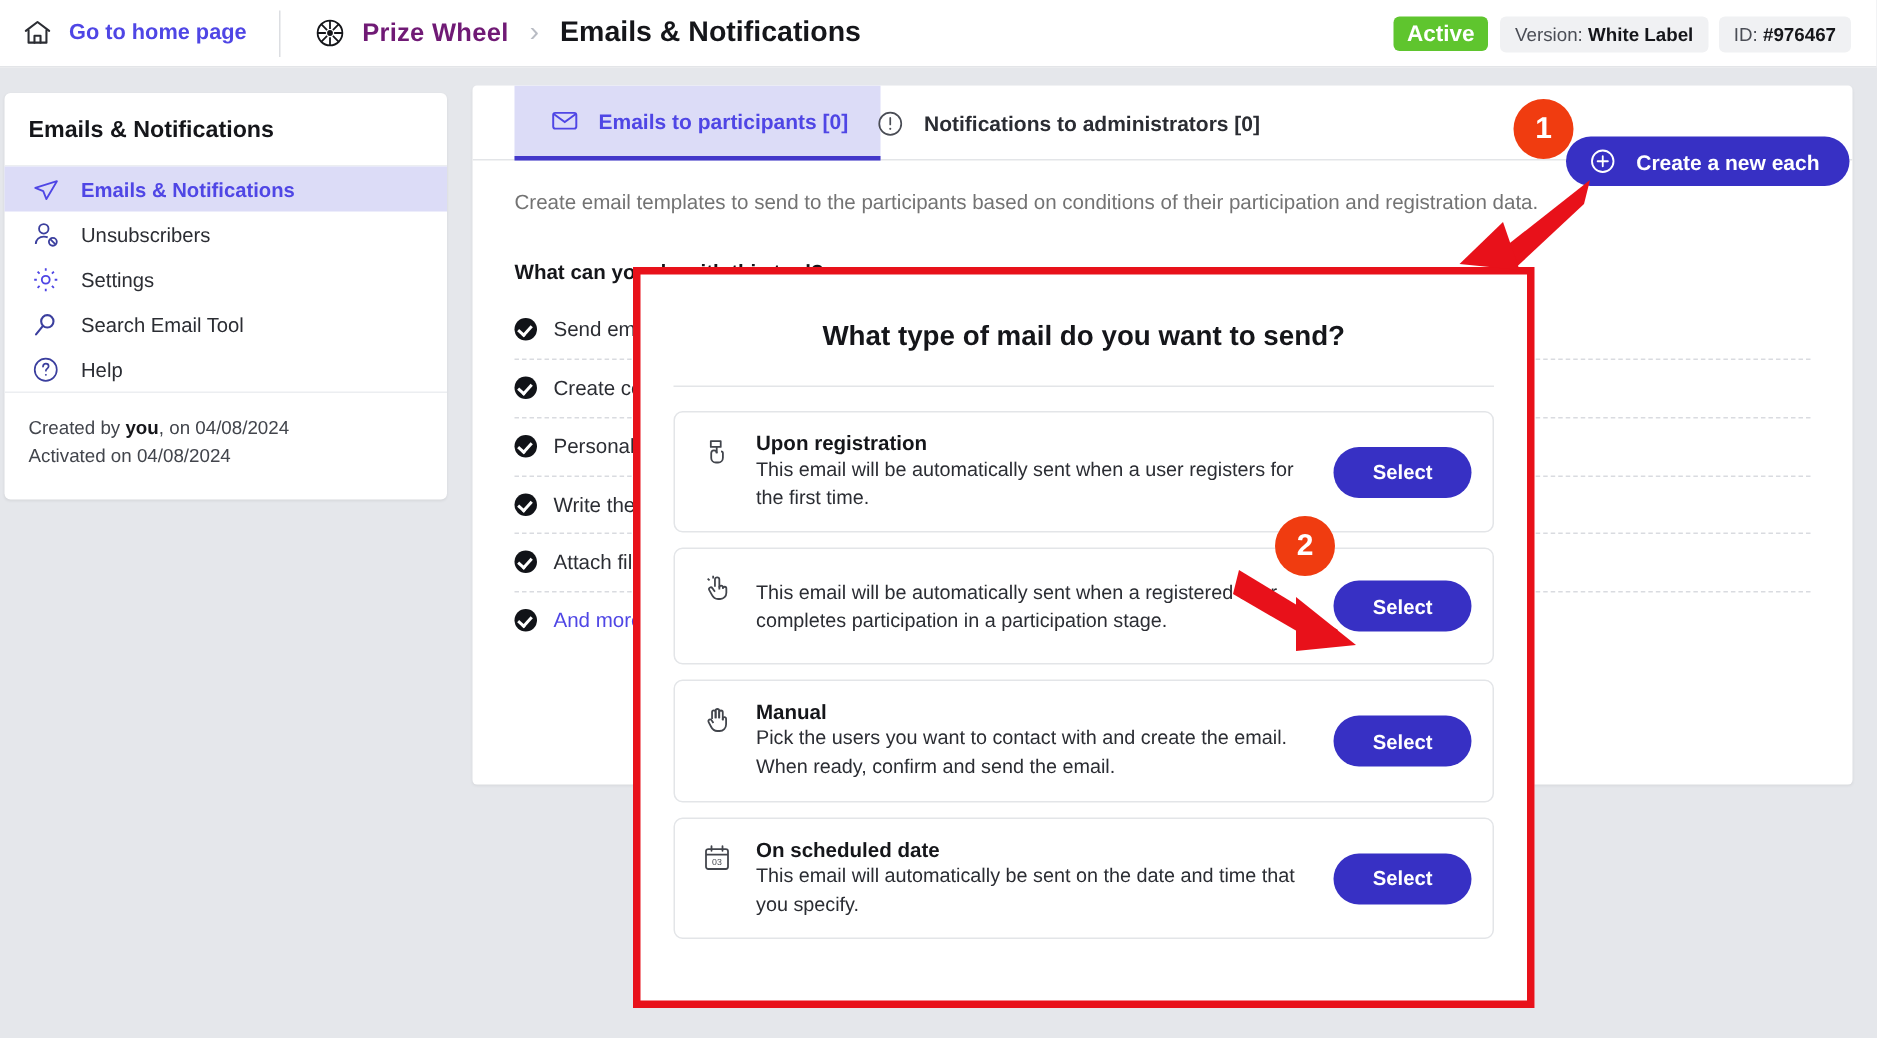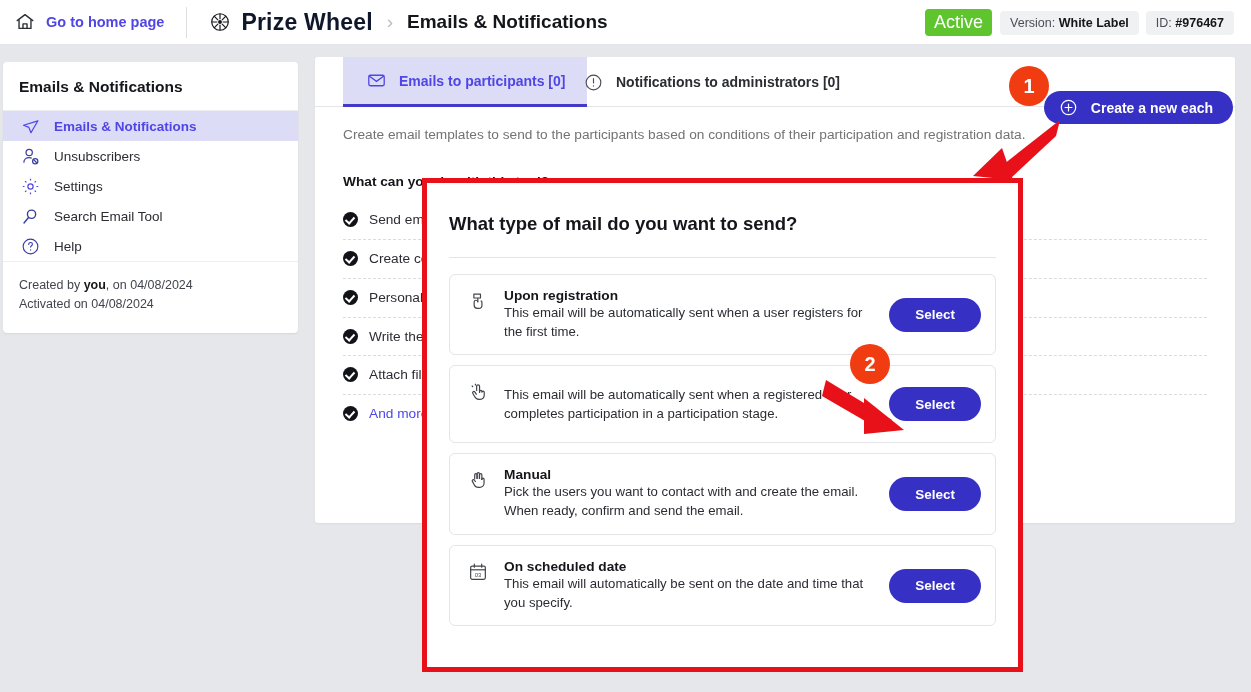--- a/index.html
+++ b/index.html
@@ -16,30 +16,30 @@
     background: #ffffff; display: flex; align-items: center;
     border-bottom: 1px solid #e3e5e8;
   }
   .home-group {
     display: flex; align-items: center; gap: 10px;
     padding: 0 22px 0 14px; height: 31px;
     border-right: 1px solid #dcdee2;
   }
   .home-link { color: #4f46e5; font-size: 14.5px; font-weight: 600; }
   .crumb-group { display: flex; align-items: center; gap: 10px; padding-left: 22px; }
-  .crumb-app { color: #0f172a; font-size: 23px; font-weight: 700; letter-spacing: .2px; }
+  .crumb-app { color: #701a75; font-size: 17px; font-weight: 700; letter-spacing: .2px; }
   .crumb-sep { color: #b9bcc4; font-size: 19px; font-weight: 400; margin: 0 4px; }
   .crumb-page { color: #15161a; font-size: 19px; font-weight: 700; }
 
   .topbar-right {
     position: absolute; right: 10px; top: 0; height: 45px;
     display: flex; align-items: center; gap: 0;
   }
   .badge-active {
-    background: #5fc52e; color: #fff; font-size: 18px; font-weight: 400;
+    background: #5fc52e; color: #fff; font-size: 15px; font-weight: 700;
     padding: 3px 9px; border-radius: 4px; margin-right: 8px;
   }
   .meta-chip {
     background: #f0f1f3; color: #4a4d55; font-size: 12.5px;
     padding: 5px 10px; border-radius: 4px; margin-right: 7px; white-space: nowrap;
   }
   .meta-chip b { color: #15161a; font-weight: 700; }
 
   
   .sidebar {
@@ -115,21 +115,21 @@
     font-size: 14px; font-weight: 700; cursor: pointer;
     font-family: "Liberation Sans", sans-serif;
   }
 
   
   .modal-outline {
     position: absolute; left: 422px; top: 178px; width: 601px; height: 494px;
     border: 5px solid #e8111a; background: #ffffff; z-index: 20;
   }
   .modal-inner { padding: 30px 22px 0 22px; height: 100%; }
-  .modal-title { font-size: 18.5px; font-weight: 700; color: #15161a; padding: 0 0 0 0; }
+  .modal-title { font-size: 18.5px; font-weight: 700; color: #15161a; padding: 0 0 0 0; text-align: center; }
   .modal-divider { height: 1px; background: #e3e5e8; margin: 22px 0 16px 0; }
 
   .opt {
     border: 1px solid #e3e5e8; border-radius: 6px;
     display: flex; align-items: center; gap: 14px;
     padding: 13px 14px 13px 16px; margin-bottom: 10px; min-height: 78px;
   }
   .opt-icon { flex: 0 0 24px; width: 24px; display: flex; align-items: flex-start; justify-content: center; align-self: flex-start; margin-top: 2px; }
   .opt-text { flex: 1 1 auto; }
   .opt-title { font-size: 13.7px; font-weight: 700; color: #15161a; }

